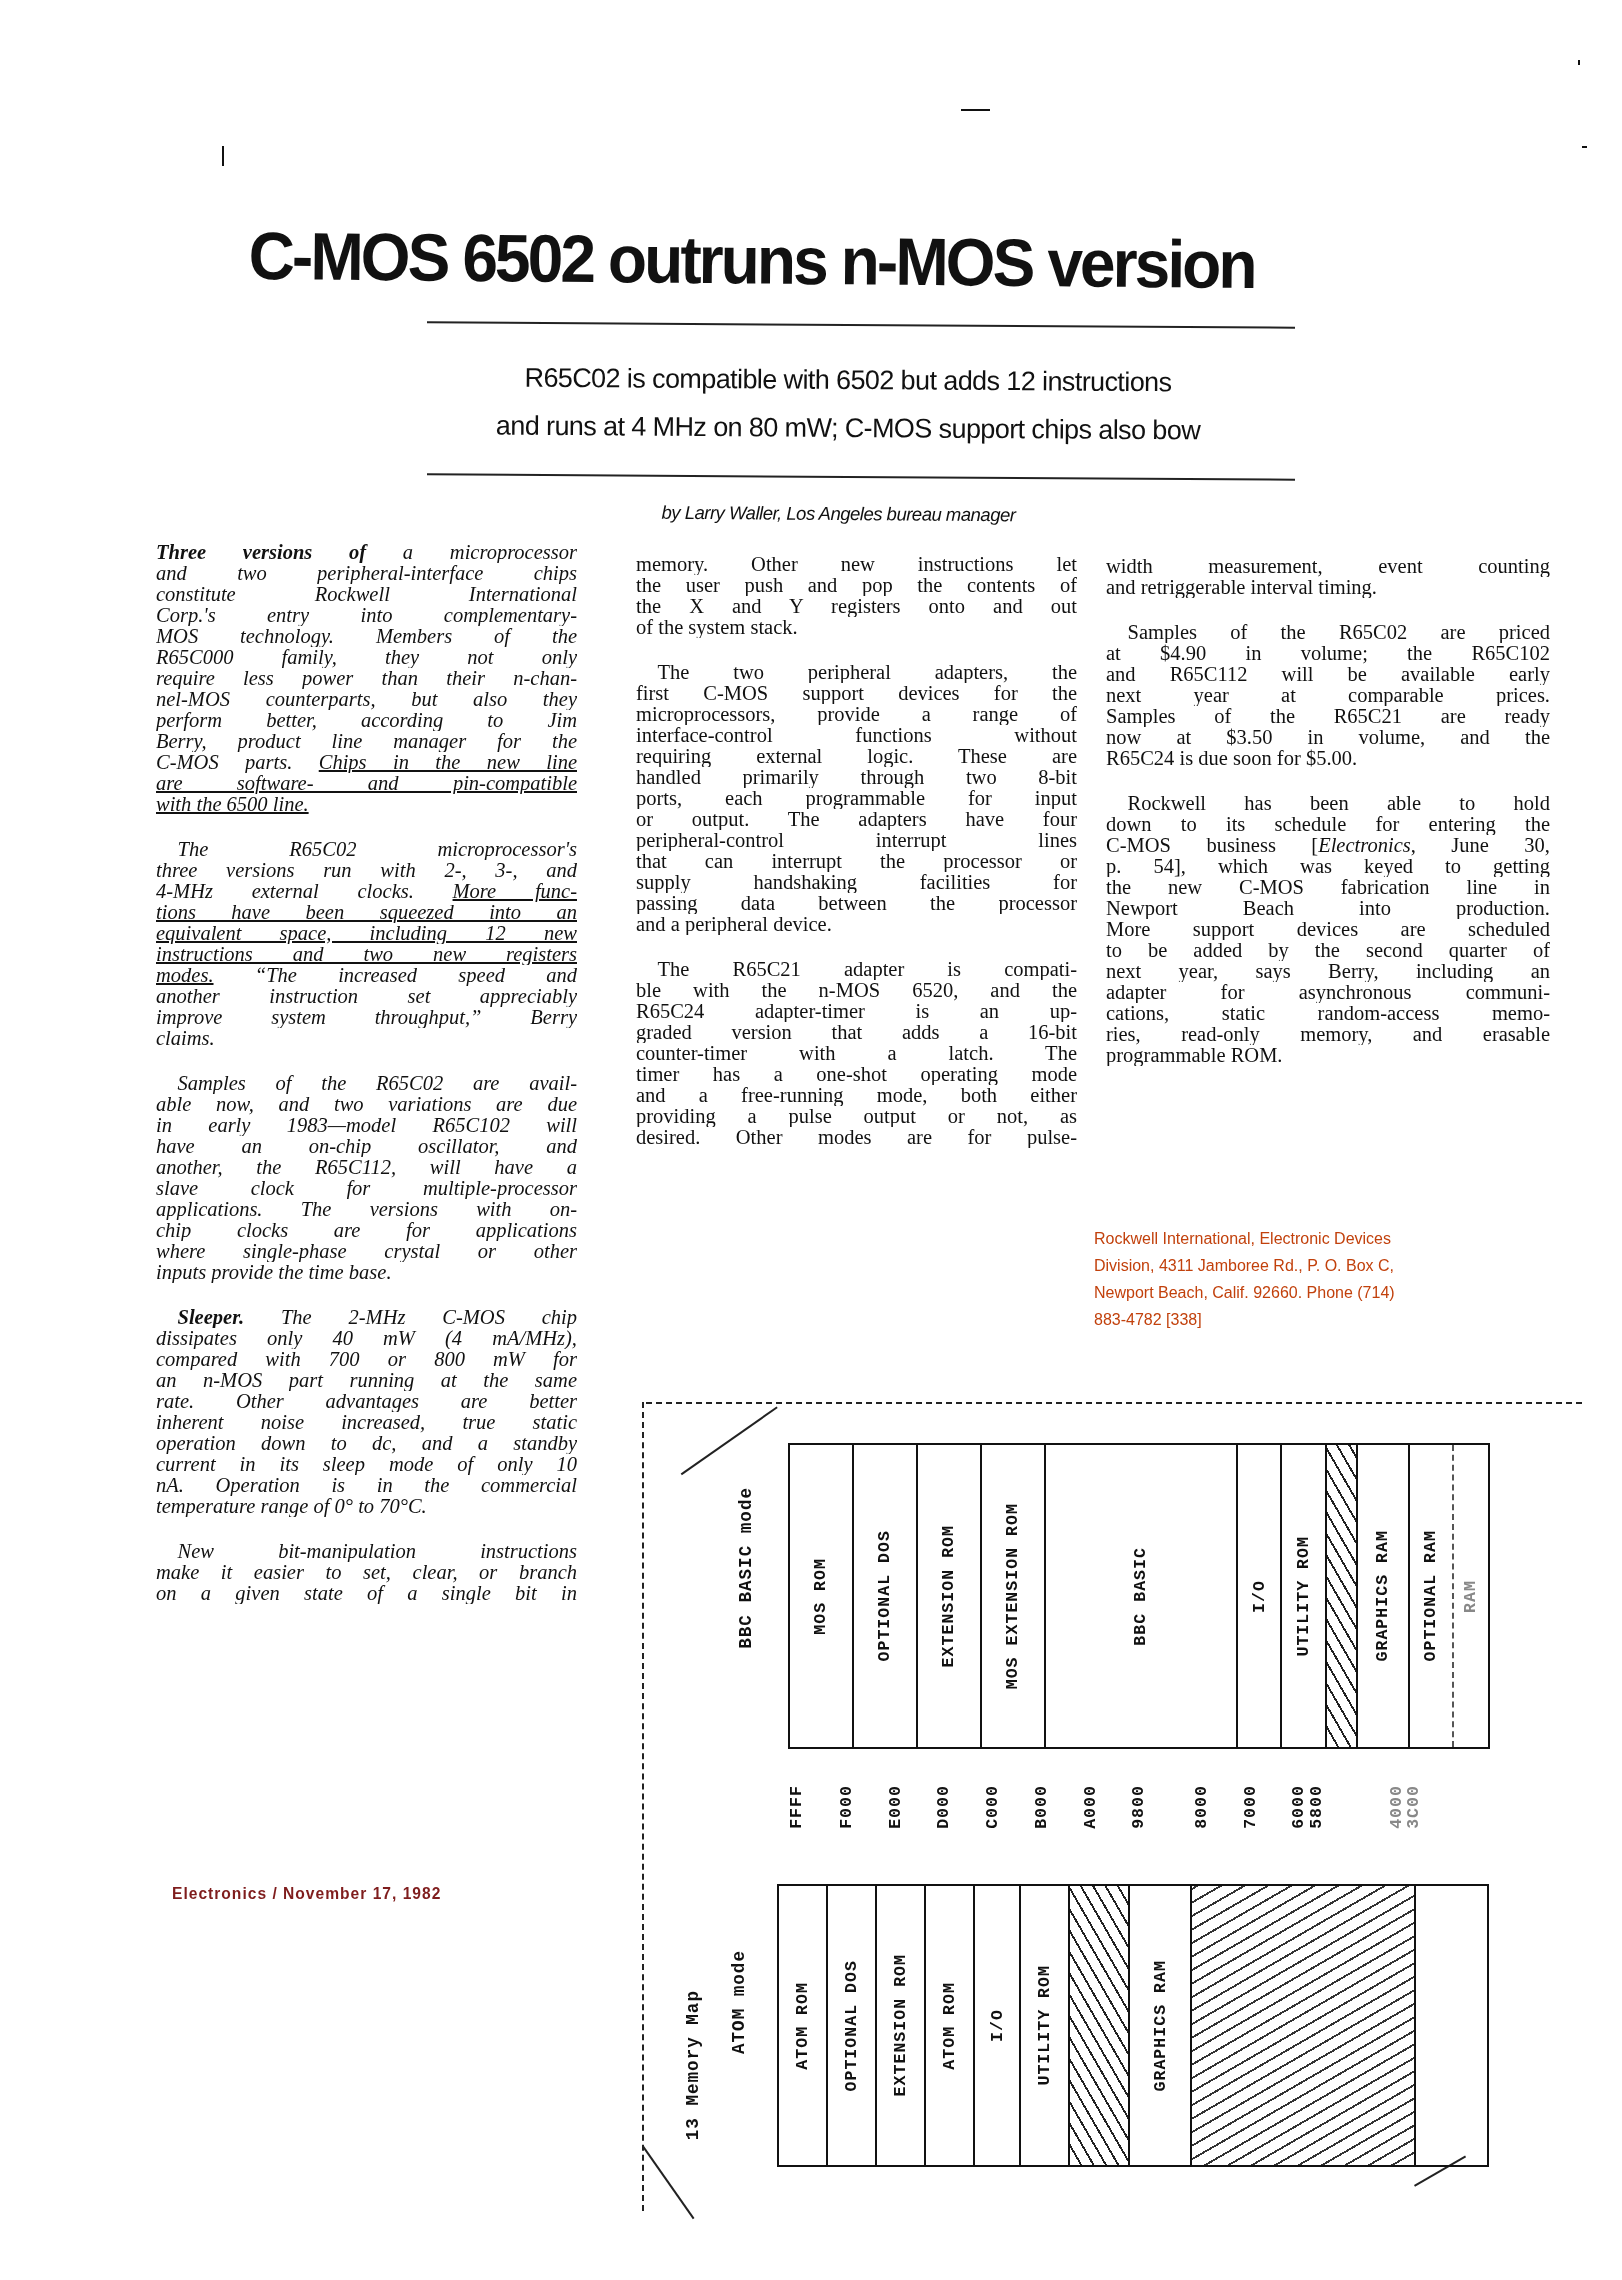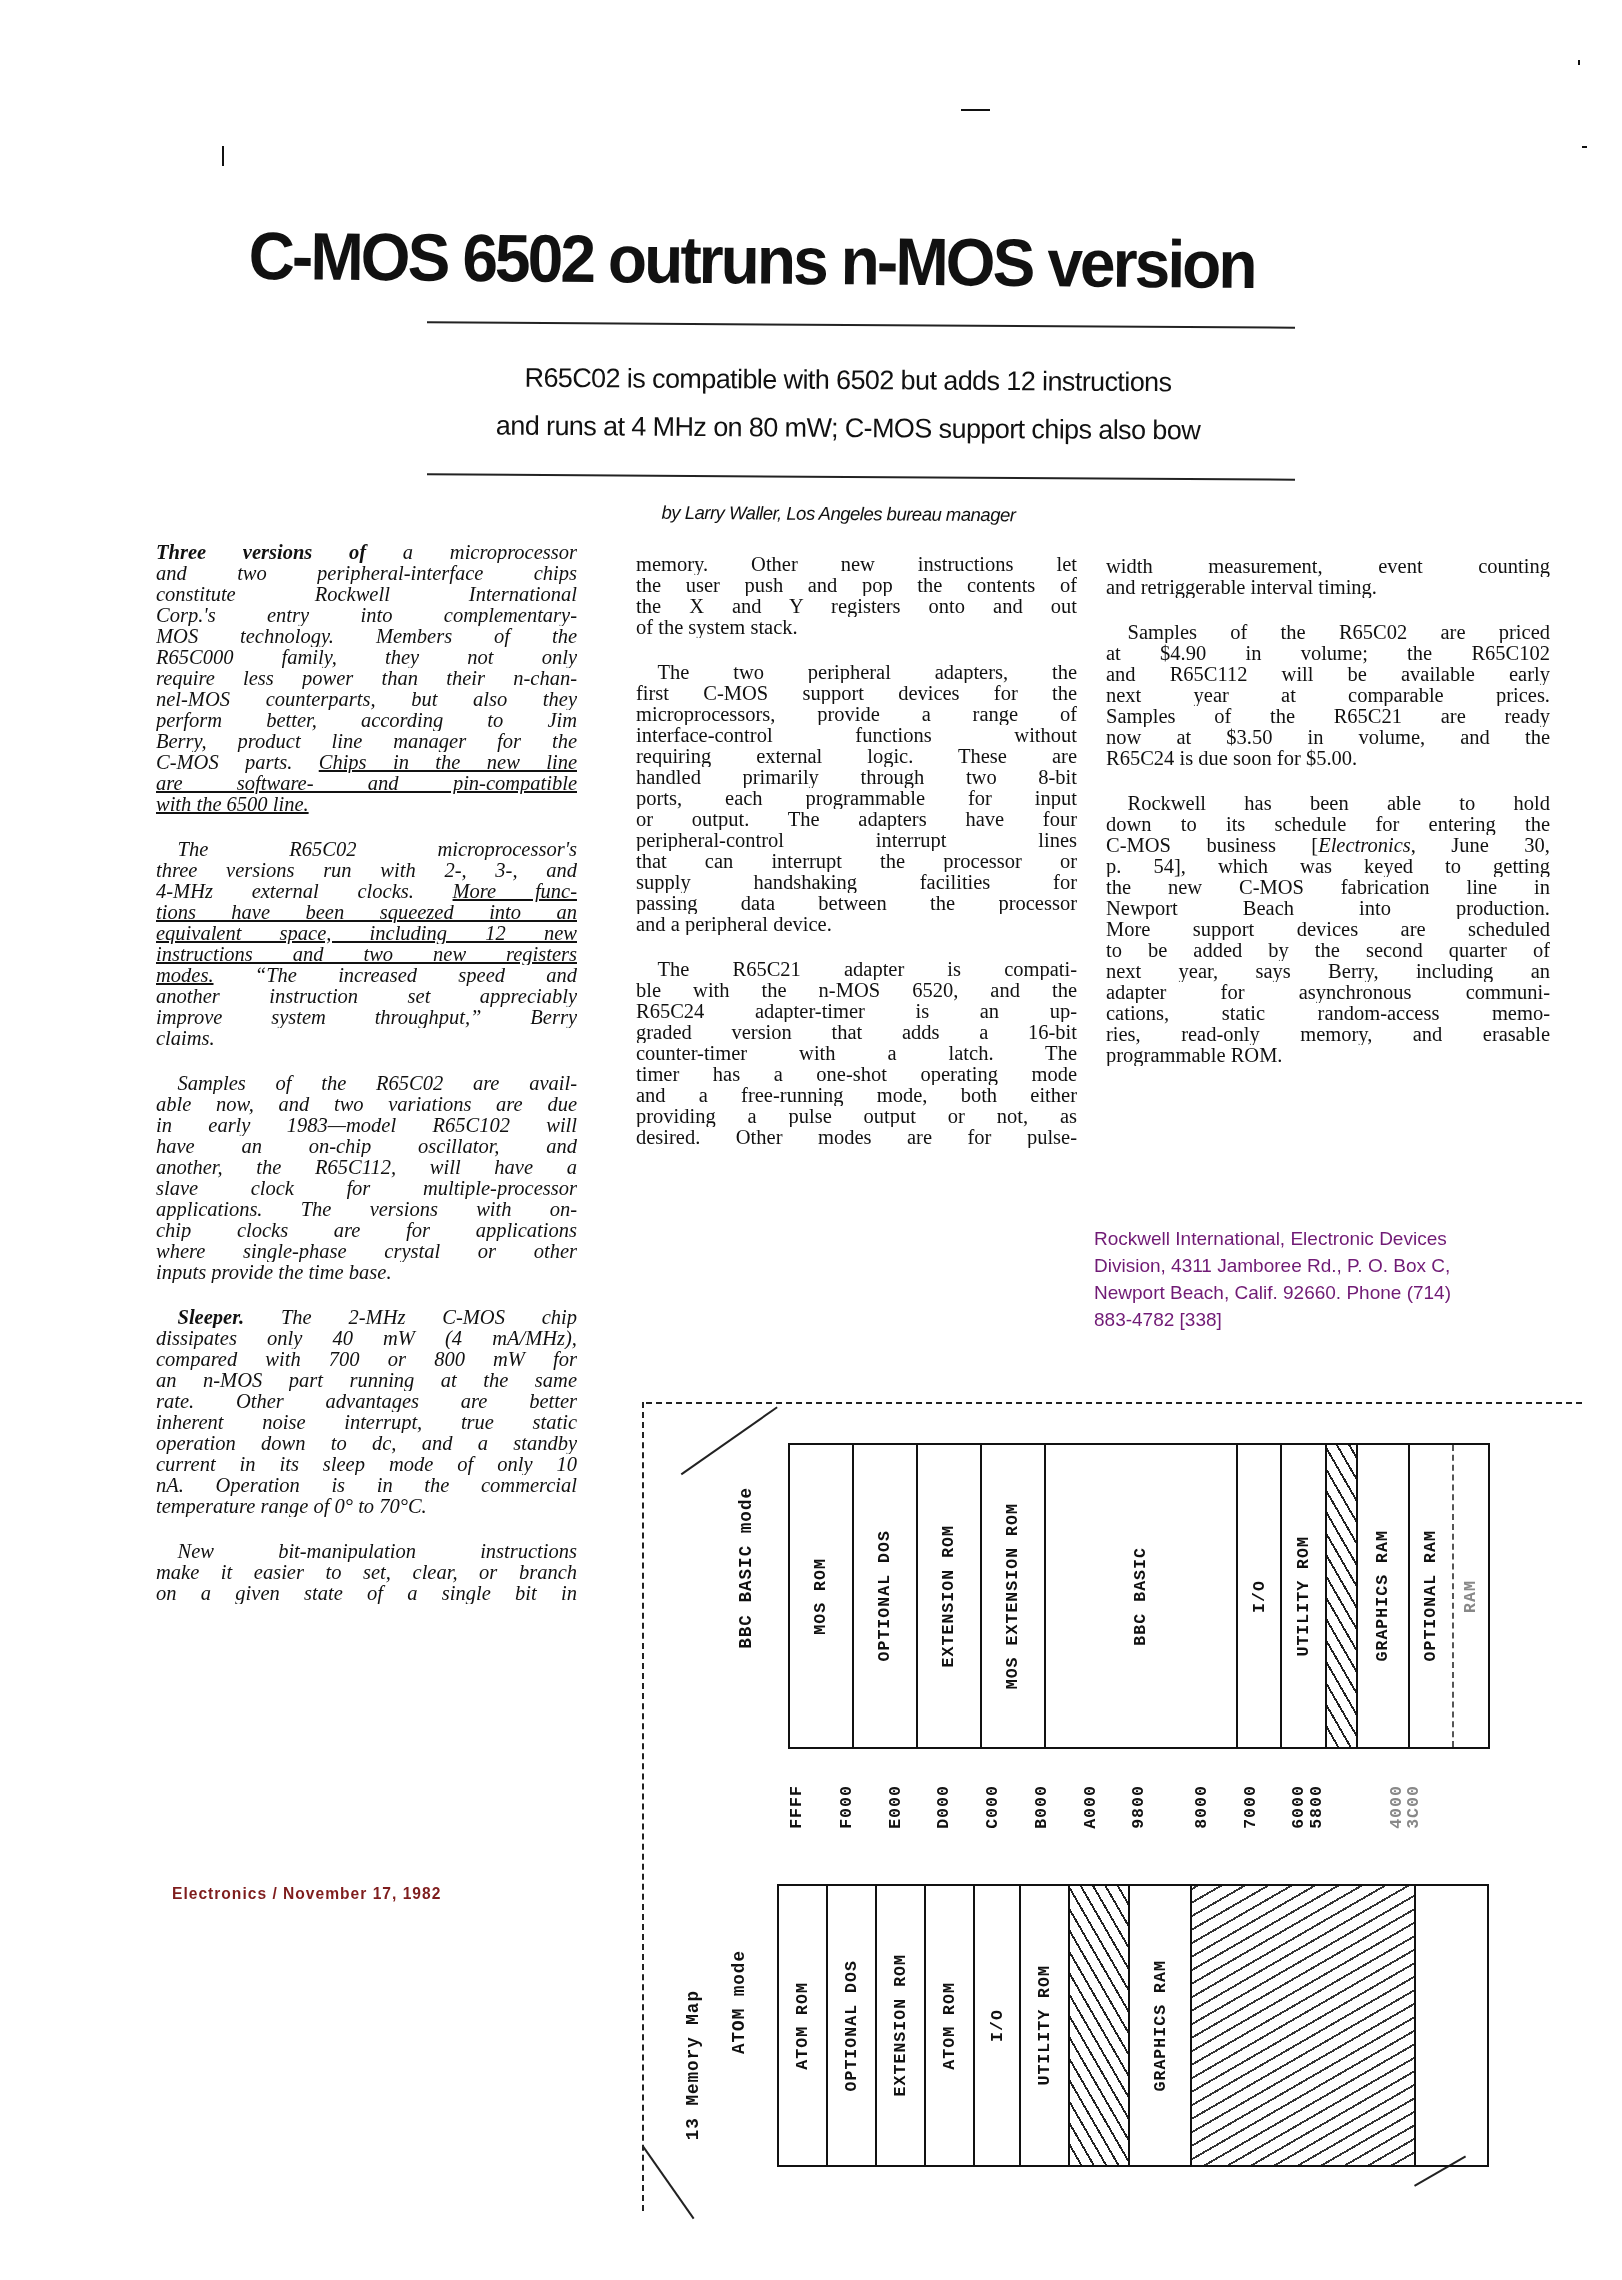--- a/index.html
+++ b/index.html
@@ -32,21 +32,21 @@
   .col .ln.ind { padding-left: 21.5px; margin-top: 24px; }
   .u { text-decoration: underline; text-decoration-thickness: 2px; }
   .b { font-weight: bold; }
   .i { font-style: italic; }
   .faint { color: #555; }
   .addr {
     position: absolute; font-family: "Liberation Mono", monospace; font-size: 16.6px; font-weight: bold;
     letter-spacing: 1px; writing-mode: vertical-rl; transform: rotate(180deg);
   }
   .source {
-    position: absolute; font-family: "Liberation Sans", sans-serif; font-size: 19px; line-height: 27px; color: #701a75;
+    position: absolute; font-family: "Liberation Sans", sans-serif; font-size: 16px; line-height: 27px; color: #c2410c;
   }
   .memrow { position: absolute; border: 2.9px solid #111; display: flex; box-sizing: border-box; }
   .cell {
     border-right: 2.9px solid #111; box-sizing: border-box; display: flex; align-items: center; justify-content: center;
     position: relative;
   }
   .cell:last-child { border-right: none; }
   .cell.dash { border-right: 2px dashed #555; }
   .cell span {
     writing-mode: vertical-rl; transform: rotate(180deg);
@@ -108,21 +108,21 @@
     <span class="ln"><span>slave clock for multiple-processor</span></span>
     <span class="ln"><span>applications. The versions with on-</span></span>
     <span class="ln"><span>chip clocks are for applications</span></span>
     <span class="ln"><span>where single-phase crystal or other</span></span>
     <span class="ln last"><span>inputs provide the time base.</span></span>
     <span class="ln ind"><span class="b">Sleeper.</span><span> The 2-MHz C-MOS chip</span></span>
     <span class="ln"><span>dissipates only 40 mW (4 mA/MHz),</span></span>
     <span class="ln"><span>compared with 700 or 800 mW for</span></span>
     <span class="ln"><span>an n-MOS part running at the same</span></span>
     <span class="ln"><span>rate. Other advantages are better</span></span>
-    <span class="ln"><span>inherent noise interrupt, true static</span></span>
+    <span class="ln"><span>inherent noise increased, true static</span></span>
     <span class="ln"><span>operation down to dc, and a standby</span></span>
     <span class="ln"><span>current in its sleep mode of only 10</span></span>
     <span class="ln"><span>nA. Operation is in the commercial</span></span>
     <span class="ln last"><span>temperature range of 0° to 70°C.</span></span>
     <span class="ln ind"><span>New bit-manipulation instructions</span></span>
     <span class="ln"><span>make it easier to set, clear, or branch</span></span>
     <span class="ln"><span>on a given state of a single bit in</span></span>
   </div>
 <div class="col" id="col-middle" style="left:636px;top:554px;width:441px;">
     <span class="ln"><span>memory. Other new instructions let</span></span>

